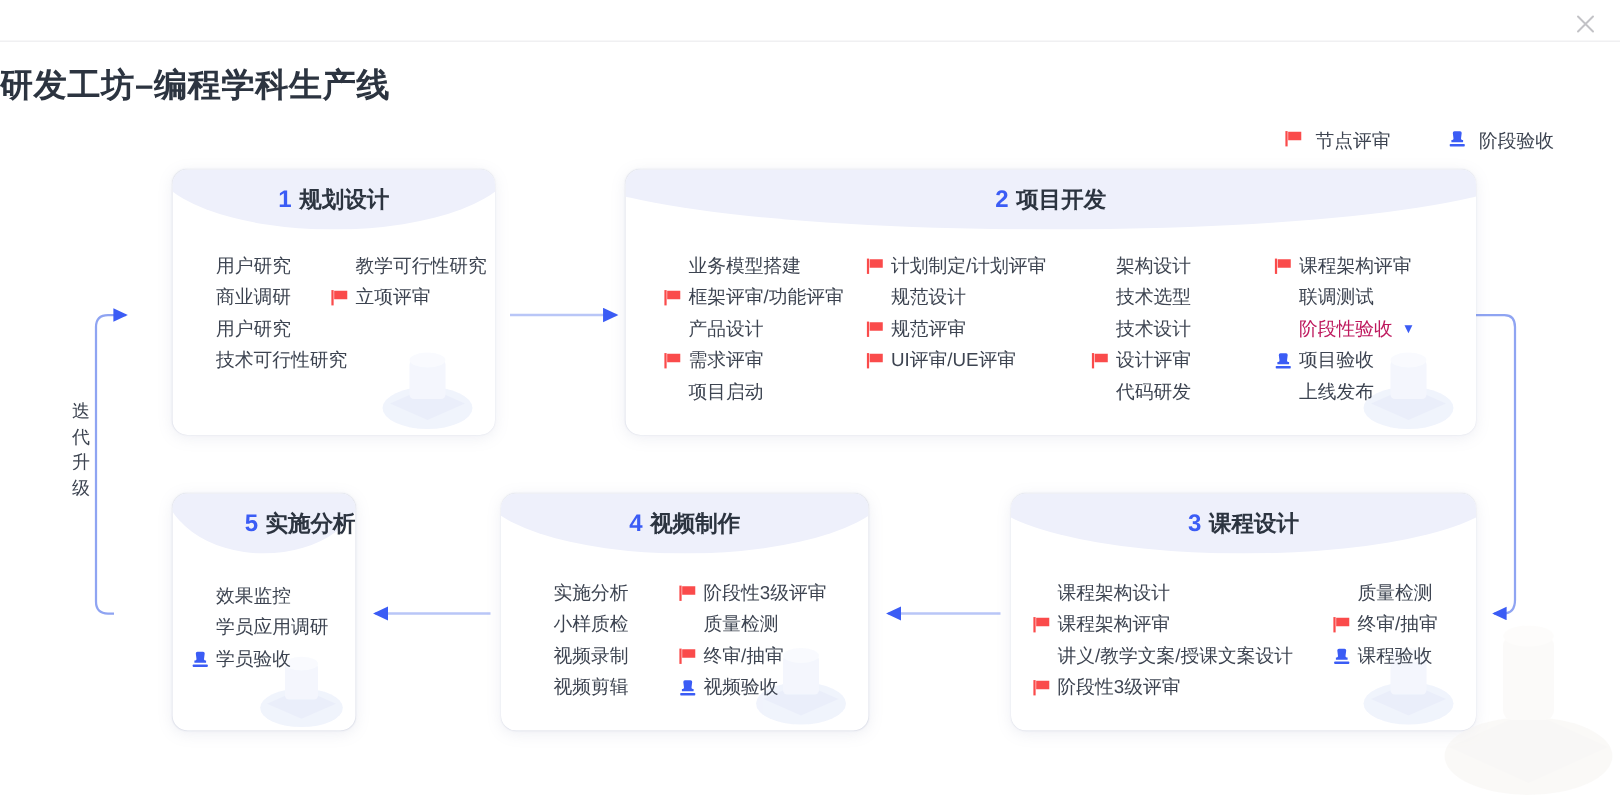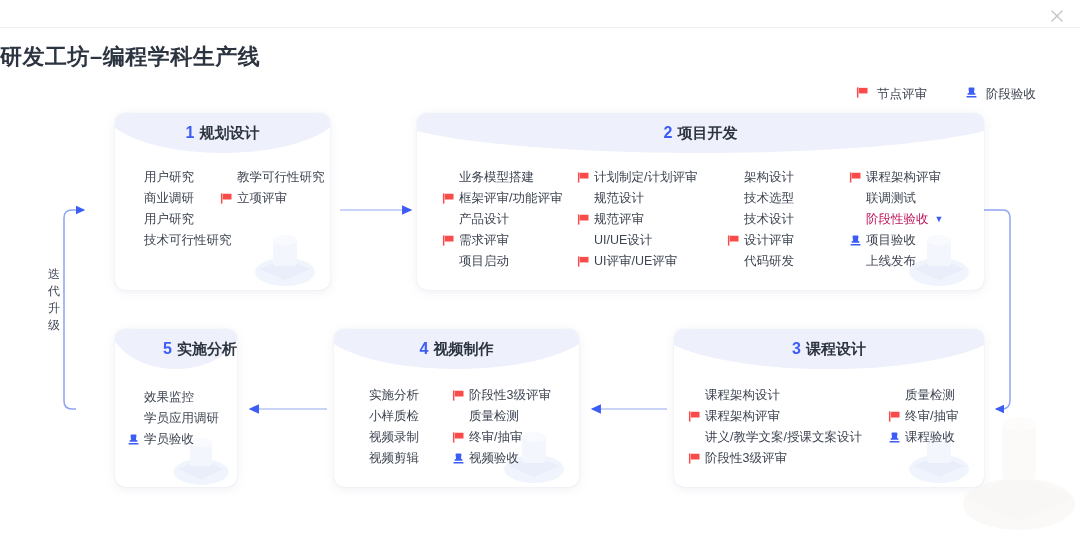--- a/index.html
+++ b/index.html
@@ -278,24 +278,20 @@
         <div class="row">
             <span class="ic-slot">
               <svg class="ic-flag" viewBox="0 0 14 14">
                 <rect x="1" y="1.5" width="1.6" height="11" fill="#fa4b4b"></rect>
                 <path d="M3 2 H12.4 V8 H3 Z" fill="#fa4b4b"></path>
               </svg>
             </span>
             <span class="txt">规范评审</span>
           </div>
         <div class="row">
-            <span class="ic-slot"></span>
-            <span class="txt">UI/UE设计</span>
-          </div>
-        <div class="row">
             <span class="ic-slot">
               <svg class="ic-flag" viewBox="0 0 14 14">
                 <rect x="1" y="1.5" width="1.6" height="11" fill="#fa4b4b"></rect>
                 <path d="M3 2 H12.4 V8 H3 Z" fill="#fa4b4b"></path>
               </svg>
             </span>
             <span class="txt">UI评审/UE评审</span>
           </div>
       </div>
       <div class="col" style="width:122px;">

